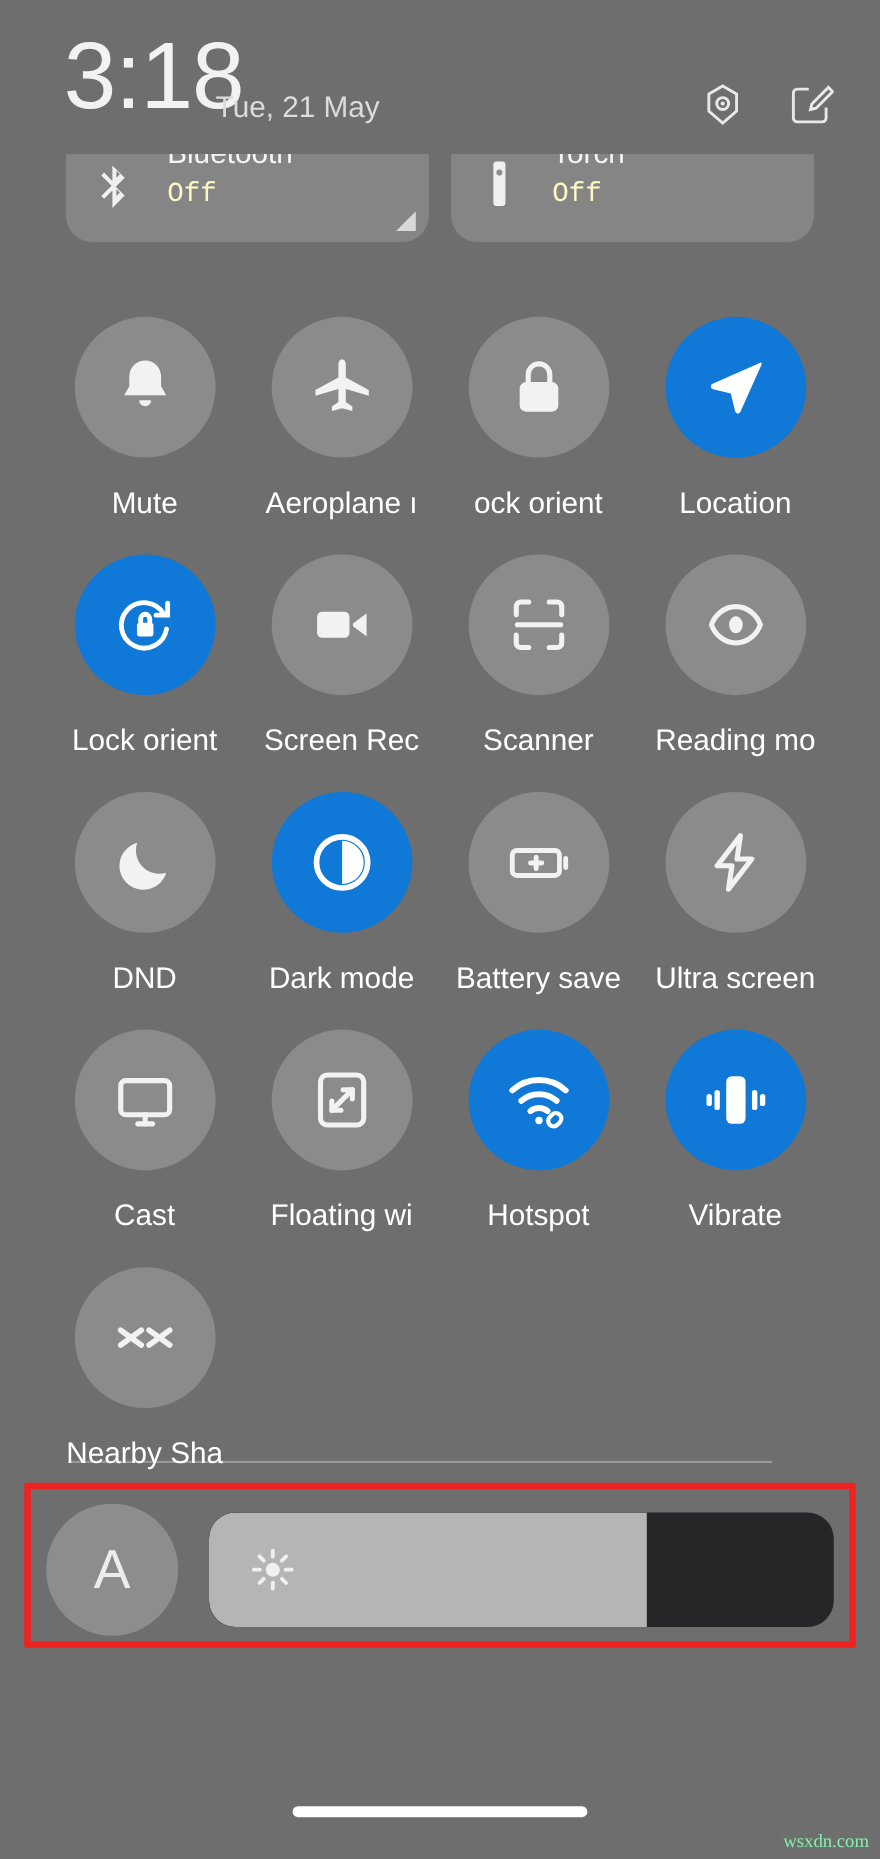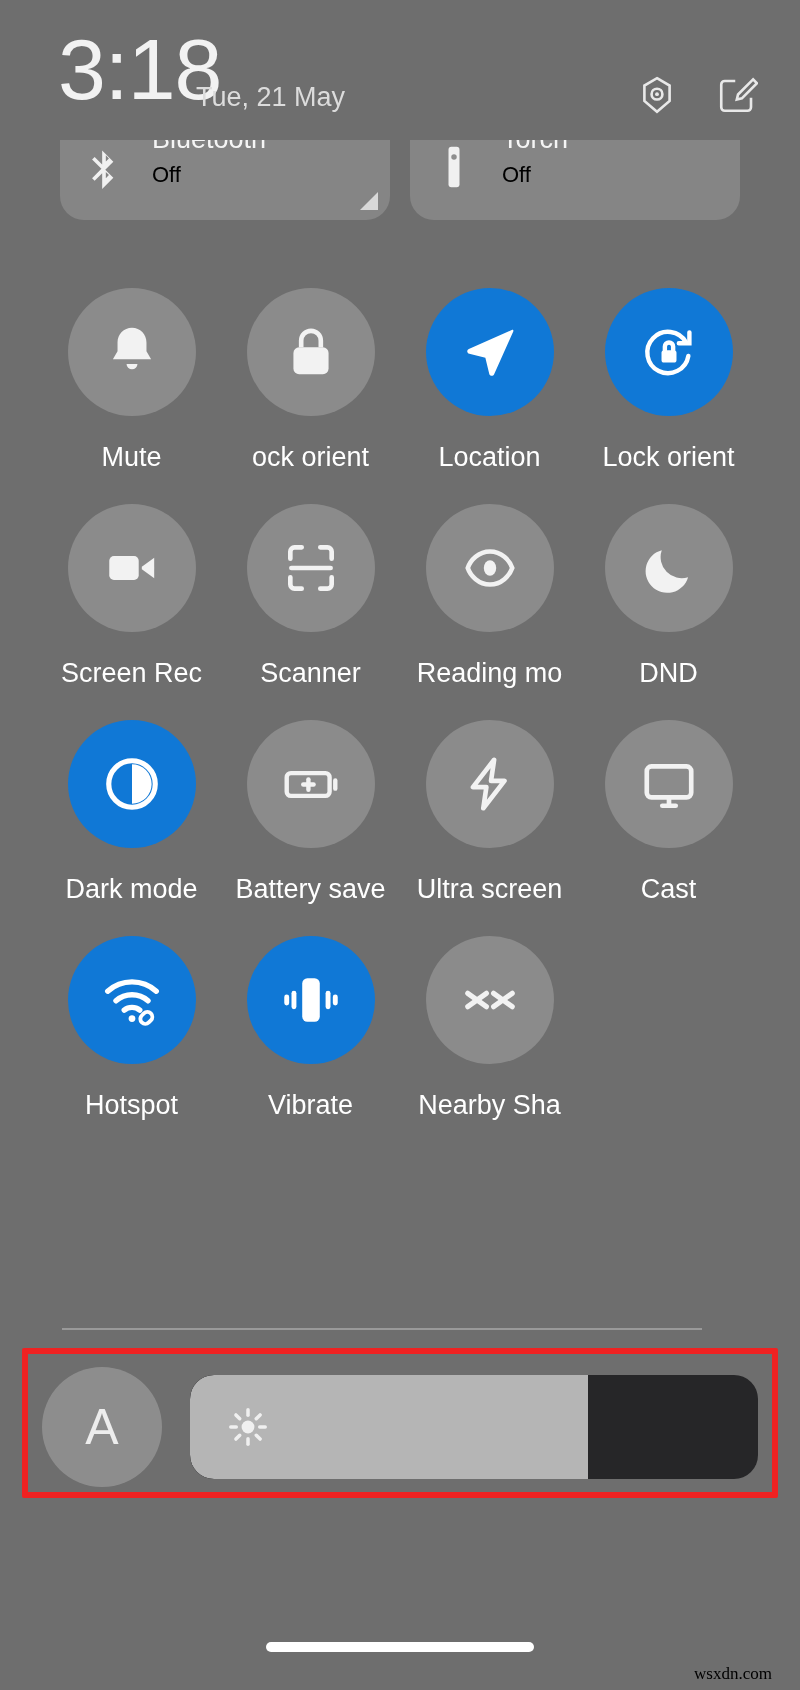--- a/index.html
+++ b/index.html
@@ -53,21 +53,21 @@
   .wt-icon {
     position: absolute; left: 22px; top: 2px;
     width: 44px; height: 50px;
   }
   .wt-title {
     position: absolute; left: 92px; top: -16px;
     font-size: 27px; color: #f5f5f5;
   }
   .wt-sub {
     position: absolute; left: 92px; top: 22px;
-    font-size: 22px; color: #000000;
+    font-size: 25px; color: #fef9c3; font-family: Liberation Mono, monospace;
   }
   .wt-corner {
     position: absolute; right: 12px; bottom: 10px;
     width: 0; height: 0;
     border-left: 18px solid transparent;
     border-bottom: 18px solid #d8d8d8;
   }
 
   
   .grid {
@@ -153,22 +153,22 @@
 
   
   .home-indicator {
     position: absolute; left: 50%; bottom: 38px;
     transform: translateX(-50%);
     width: 268px; height: 10px;
     border-radius: 6px;
     background: #ffffff;
   }
   .watermark {
-    position: absolute; right: 28px; bottom: 6px;
-    font-size: 17px; color: #000000;
+    position: absolute; right: 10px; bottom: 6px;
+    font-size: 17px; color: #86efac;
     font-family: "Liberation Serif", serif;
   }
 </style>
 </head>
 <body>
 
 <div id="screen">
 
   <div class="header">
     <div class="clock">3:18</div>
@@ -224,20 +224,30 @@
           <svg viewBox="0 0 24 24" width="62" height="62" fill="#f2f2f2">
             <path d="M12 2.6c-3.2 0-5.6 2.5-5.6 5.7v3.4l-1.8 3.1h14.8l-1.8-3.1V8.3c0-3.2-2.4-5.7-5.6-5.7z"></path>
             <path d="M9.9 16.6a2.1 2.1 0 0 0 4.2 0z"></path>
           </svg>
         </span>
       </div>
       <div class="tile-label">Mute</div>
     </div>
 
 
+    <div class="tile">
+      <div class="tile-circle">
+        <span>
+          <svg viewBox="0 0 24 24" width="62" height="62" fill="#f2f2f2">
+            <path d="M12 2.2c-.8 0-1.3.8-1.3 1.8v4.6L2.6 13v2l8.1-2.4v4.6l-2.3 1.6v1.6l3.6-1 3.6 1v-1.6l-2.3-1.6v-4.6l8.1 2.4v-2l-8.1-4.4V4c0-1-.5-1.8-1.3-1.8z"></path>
+          </svg>
+        </span>
+      </div>
+      <div class="tile-label">Aeroplane ı</div>
+    </div>
 
     <div class="tile">
       <div class="tile-circle">
         <span>
           <svg viewBox="0 0 24 24" width="62" height="62" fill="none" stroke="#f2f2f2" stroke-width="1.8">
             <rect x="5.2" y="10.2" width="13.6" height="10.4" rx="2.2" fill="#f2f2f2" stroke="none"></rect>
             <path d="M8.2 10.2V7.6a3.8 3.8 0 0 1 7.6 0v2.6"></path>
           </svg>
         </span>
       </div>
@@ -362,20 +372,35 @@
           <svg viewBox="0 0 24 24" width="62" height="62" fill="none" stroke="#f2f2f2" stroke-width="1.8" stroke-linecap="round">
             <rect x="3.4" y="5.2" width="17.2" height="12" rx="1.8"></rect>
             <path d="M9.4 20.4h5.2"></path>
             <path d="M12 17.2v3.2"></path>
           </svg>
         </span>
       </div>
       <div class="tile-label">Cast</div>
     </div>
 
+    <div class="tile">
+      <div class="tile-circle">
+        <span>
+          <svg viewBox="0 0 24 24" width="62" height="62" fill="none" stroke="#f2f2f2" stroke-width="1.8" stroke-linecap="round" stroke-linejoin="round">
+            <rect x="4.4" y="3.2" width="15.2" height="17.6" rx="2.4"></rect>
+            <path d="M15.6 8.4h-3.2"></path>
+            <path d="M15.6 8.4v3.2"></path>
+            <path d="M15.6 8.4 8.6 15.4"></path>
+            <path d="M8.4 15.6h3.2"></path>
+            <path d="M8.4 15.6v-3.2"></path>
+          </svg>
+        </span>
+      </div>
+      <div class="tile-label">Floating wi</div>
+    </div>
 
     <div class="tile">
       <div class="tile-circle on" style="background: rgb(16, 120, 214);">
         <span>
           <svg viewBox="0 0 24 24" width="62" height="62" fill="none" stroke="#ffffff" stroke-width="2.1" stroke-linecap="round">
             <path d="M2.6 8.6a14 14 0 0 1 18.8 0"></path>
             <path d="M5.8 12.3a9.4 9.4 0 0 1 12.4 0"></path>
             <path d="M9 15.9a4.8 4.8 0 0 1 6 0"></path>
             <circle cx="12" cy="19.2" r="1.3" fill="#ffffff" stroke="none"></circle>
             <path d="M16.6 17.2a1.9 1.9 0 0 1 2.7 2.7l-.8.8a1.9 1.9 0 0 1-2.7-2.7z" stroke-width="1.5"></path>

